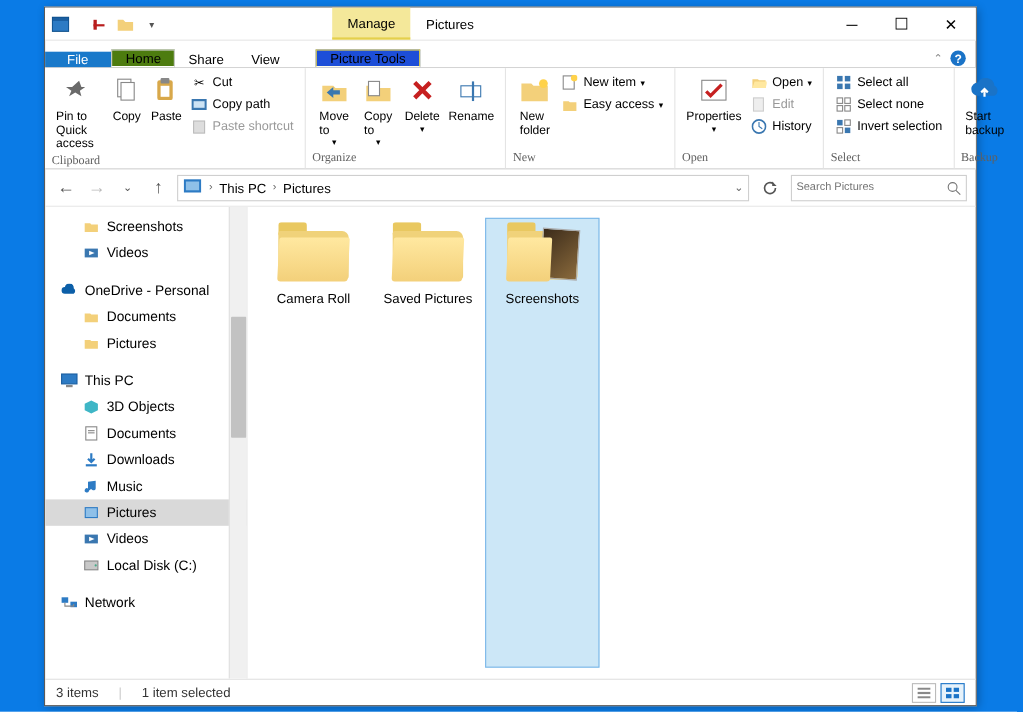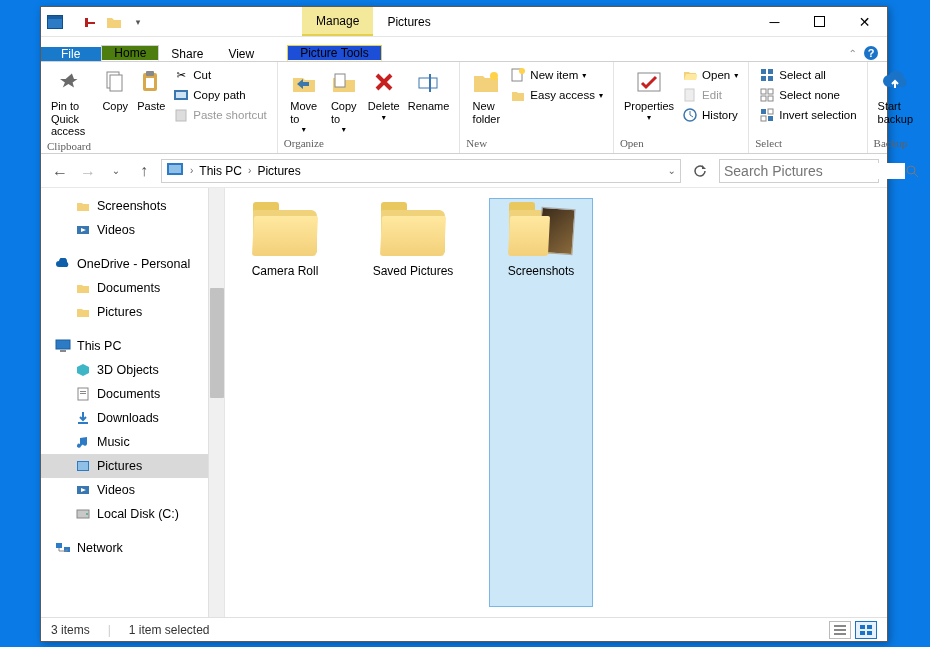--- a/index.html
+++ b/index.html
@@ -39,36 +39,36 @@
 
 .addrbar { height: 34px; display: flex; align-items: center; gap: 6px; padding: 0 8px; border-bottom: 1px solid #e8e8e8; }
 .nav-arrow { width: 22px; height: 22px; display:flex; align-items:center; justify-content:center; color:#555; font-size:16px; }
 .crumbs { flex: 1; height: 24px; border: 1px solid #cfcfcf; display: flex; align-items: center; font-size: 12px; padding: 0 2px; }
 .crumbs .pc-icon { width:18px; height:18px; margin:0 3px; }
 .crumbs .crumb { padding: 0 4px; }
 .crumbs .chev { color:#666; font-size:10px; padding:0 2px; }
 .crumbs .spacer { flex:1; }
 .refresh { width:26px; display:flex; justify-content:center; }
 .search { width: 160px; height: 24px; border: 1px solid #cfcfcf; display: flex; align-items: center; padding: 0 4px; }
-.search input { border:0; outline:0; flex:1; font-size: 14px; color:#777; }
+.search input { border:0; outline:0; flex:1; font-size: 10px; color:#777; }
 
 
 .body { flex: 1; display: flex; overflow: hidden; }
 .navpane { width: 184px; border-right: 1px solid #e5e5e5; overflow-y: auto; position: relative; }
 .scroll-strip { position:absolute; right:0; top:0; width:16px; height:100%; background:#f0f0f0; border-left:1px solid #e0e0e0;}
 .scroll-track { position:absolute; top:100px; width:14px; left:1px; height:110px; background:#c2c2c2; border-radius:1px;}
 .nav-tree { padding: 6px 0 6px 0; font-size: 12.5px; }
 .nitem { display:flex; align-items:center; gap:6px; height:24px; padding-left: 28px; white-space: nowrap; }
 .nitem.l0 { padding-left: 14px; font-size:12.5px; }
 .nitem.l1 { padding-left: 34px; }
 .nitem.sel { background: #d9d9d9; }
 .nitem .ni { width:16px; height:16px; display:inline-flex; align-items:center; justify-content:center; }
 .sep { height: 10px; }
 
-.content { flex:1; padding: 10px 8px; display:flex; align-content:flex-start; gap: 24px; }
+.content { flex:1; padding: 10px 8px; display:flex; align-content:flex-start; }
 .folder-item { width: 104px; display:flex; flex-direction:column; align-items:center; text-align:center; font-size:12px; padding:4px; }
 .folder-item.sel { background:#cce7f7; border:1px solid #7ab7e8; padding:3px; }
 .folder-ico { width:70px; height:56px; position:relative; margin-bottom:6px; }
 .folder-ico .back { position:absolute; width:64px; height:44px; background:#f0d27a; border-radius:2px 6px 3px 3px; top:8px; left:3px; }
 .folder-ico .tab { position:absolute; width:26px; height:12px; background:#e9c860; border-radius:3px 3px 0 0; top:0; left:3px; }
 .folder-ico .front { position:absolute; width:64px; height:40px; background:linear-gradient(#ffe8a0,#f3d07a); top:14px; left:3px; transform:skewX(-3deg); border-radius:2px 2px 3px 3px; }
 .folder-item.sel .folder-ico .preview { position:absolute; right:2px; top:6px; width:34px; height:46px; background:linear-gradient(135deg,#3b2b1a,#8a6a3c); border:1px solid #aaa; transform:rotate(4deg); }
 
 .status { height: 24px; border-top: 1px solid #e0e0e0; display:flex; align-items:center; font-size:12px; padding: 0 10px; gap: 18px; color:#333; }
 .status .spacer { flex:1; }

